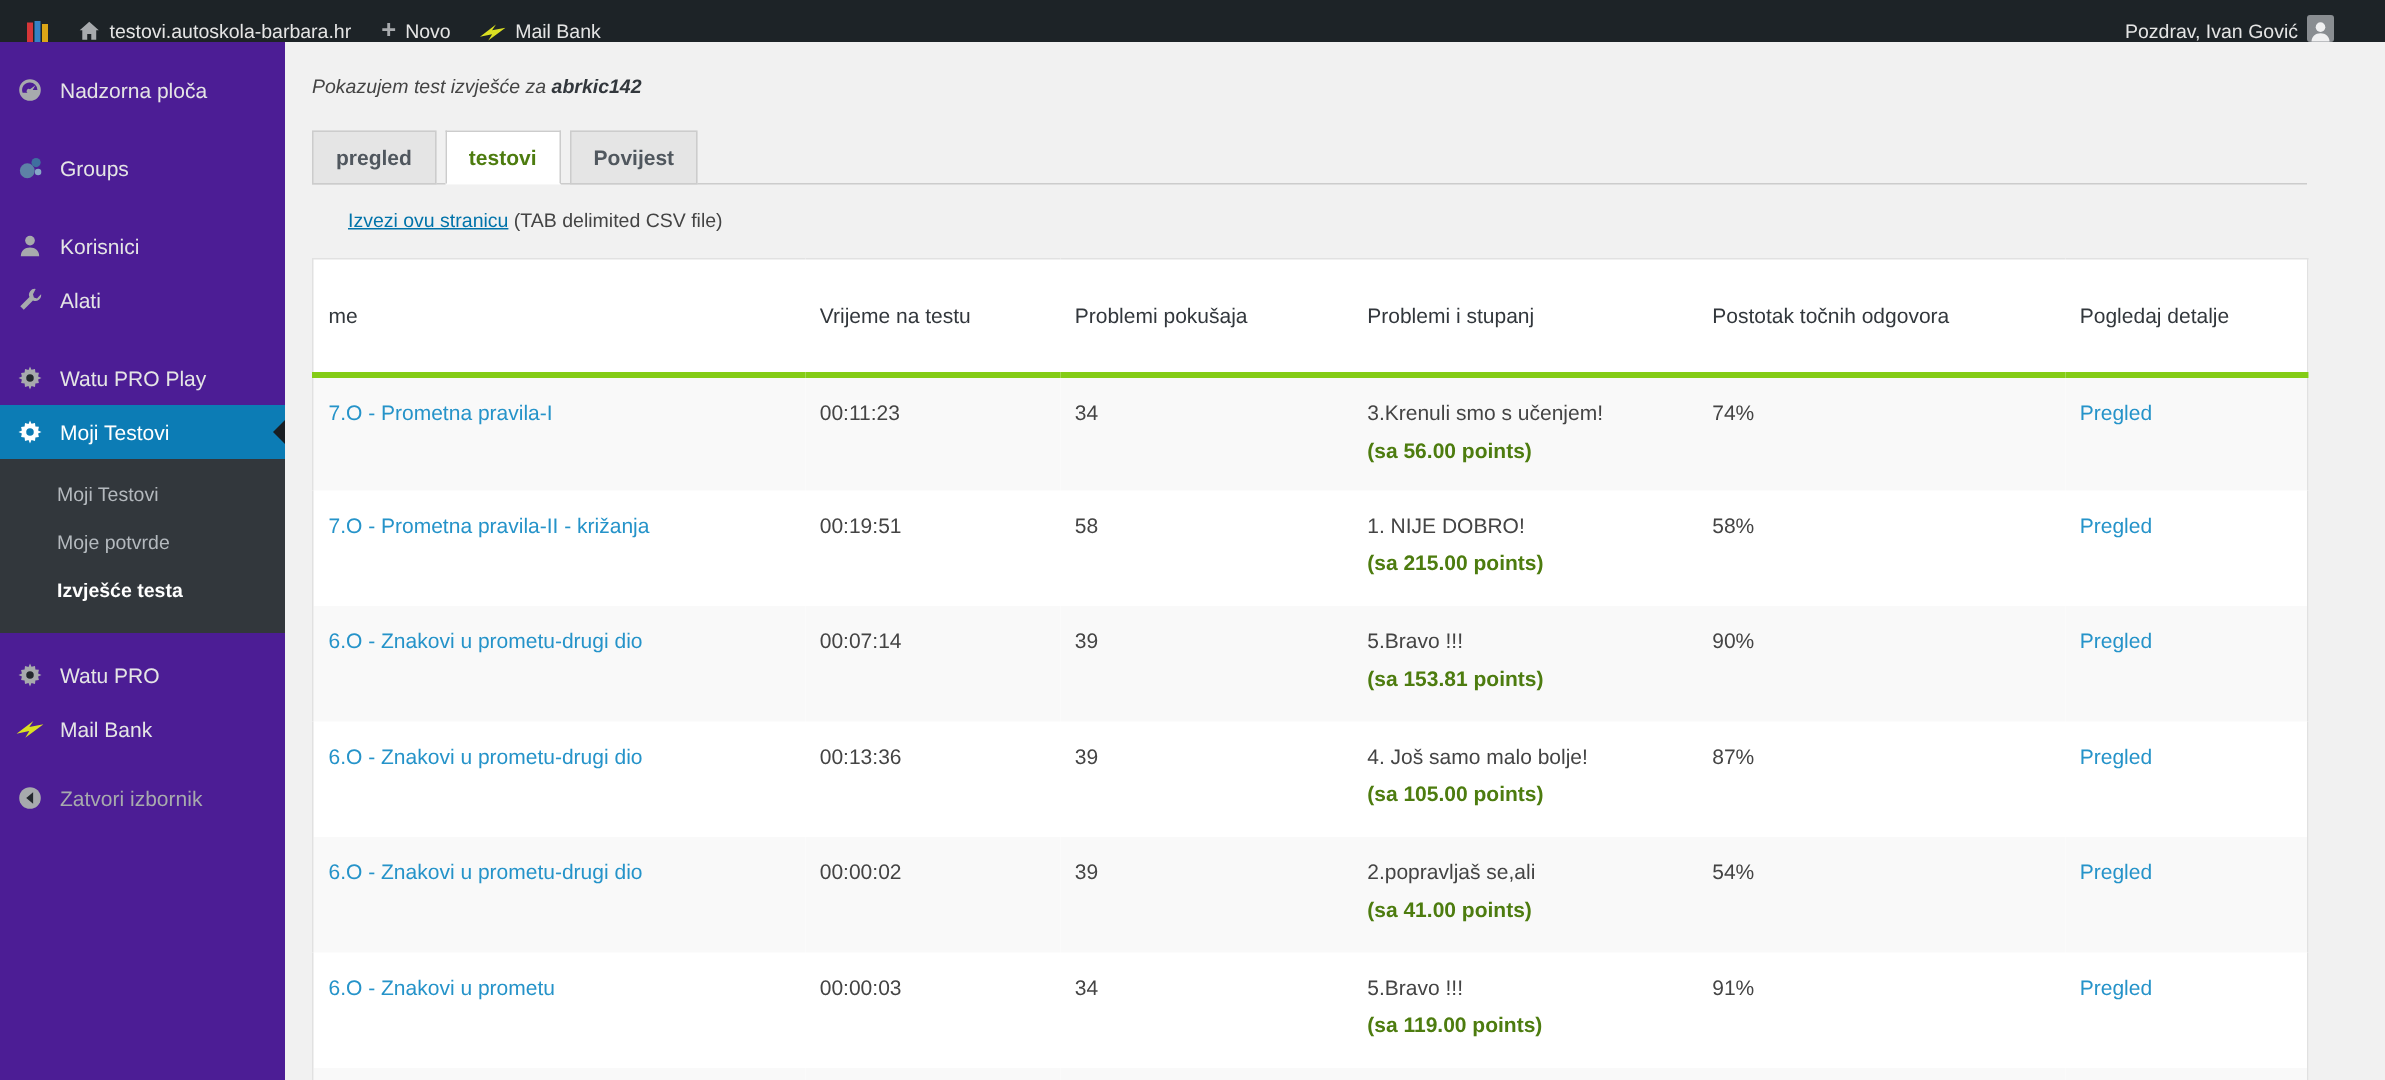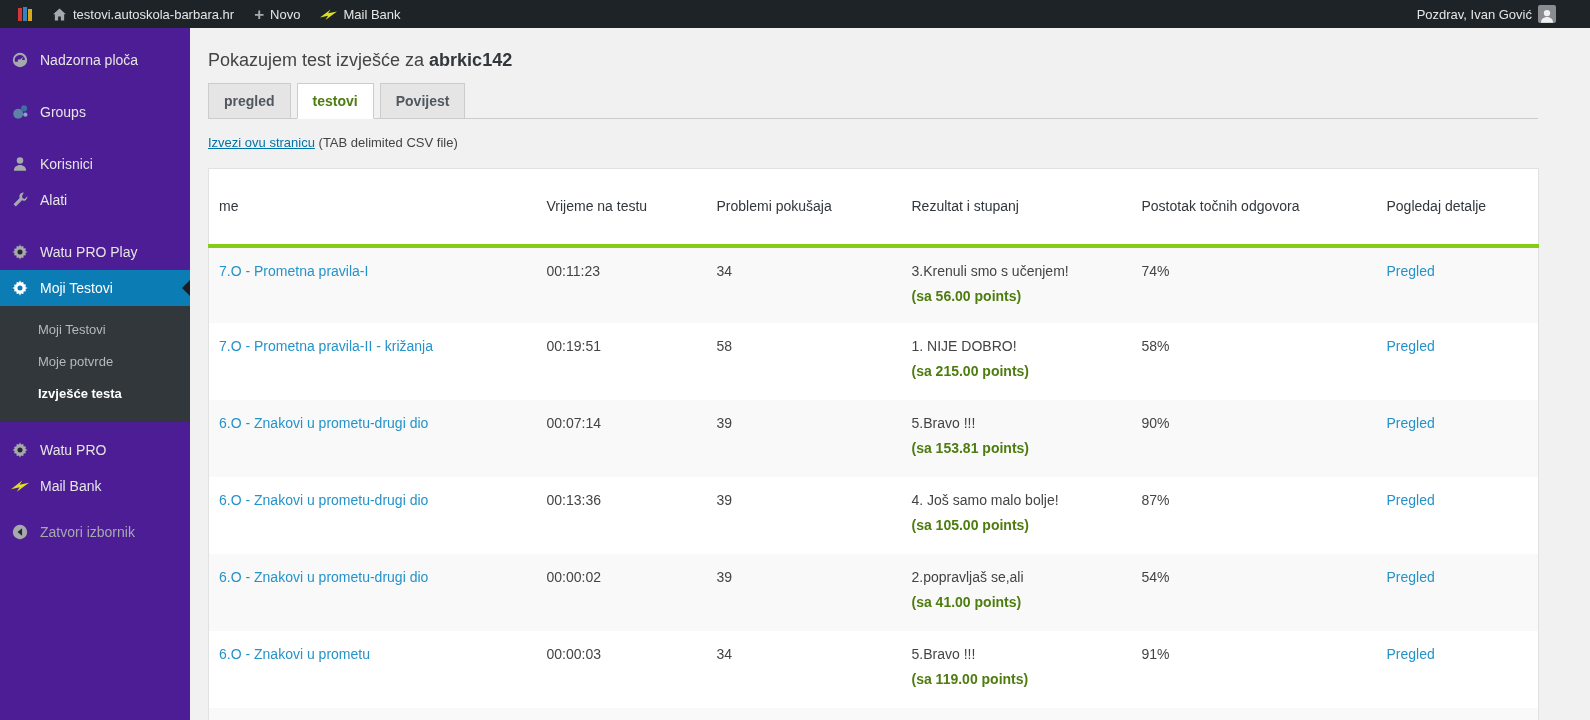--- a/index.html
+++ b/index.html
@@ -8,21 +8,21 @@
     font-family: "Liberation Sans", sans-serif;
     background:#f1f1f1; color:#444;
   }
   
   .adminbar {
     position:fixed; top:0; left:0; width:1590px; height:28px;
     background:#1d2327; color:#e5e5e5; display:flex; align-items:center;
     font-size:13px; z-index:50; padding:0 24px 0 8px;
   }
   .adminbar .bar-item {
-    display:flex; align-items:center; gap:6px; padding:0 10px; height:28px; cursor:pointer;
+    display:flex; align-items:flex-end; gap:6px; padding:0 10px; height:28px; cursor:pointer;
     white-space:nowrap;
   }
   .adminbar .spacer { flex:1; }
   .adminbar svg { display:block; }
   .logo-bars { display:flex; gap:1px; align-items:flex-end; height:14px; }
   .logo-bars i { display:block; width:4px; }
   .logo-bars i:nth-child(1){ background:#d63638; height:13px; }
   .logo-bars i:nth-child(2){ background:#3582c4; height:14px; }
   .logo-bars i:nth-child(3){ background:#dba617; height:12px; }
   .plus-glyph { font-size:17px; font-weight:bold; color:#a7aaad; line-height:1; }
@@ -51,31 +51,31 @@
   .submenu { background:#32373c; padding:8px 0 12px; }
   .submenu .sub-item {
     padding:7px 12px 7px 38px; font-size:13px; color:#b4b9be; cursor:pointer; line-height:18px;
   }
   .submenu .sub-item.current { color:#fff; font-weight:bold; }
   .collapse-label { color:#a7aaad; }
   .gear-hole { fill:#23282d; }
   .menu-item.active .gear-hole { fill:#0c7cb5; }
   
   .content { margin-left:190px; padding:22px 52px 0 18px; }
-  .intro { font-size:18px; color:#444; margin-bottom:12px; }
+  .intro { font-size:13px; color:#444; margin-bottom:22px;font-style:italic; }
   .intro b { color:#32373c; }
   .tabs { border-bottom:1px solid #ccc; padding-left:0; display:flex; }
   .tab {
     background:#e5e5e5; border:1px solid #ccc; border-bottom:none;
     padding:9px 15px; margin-right:6px; margin-bottom:-1px; font-size:14px; font-weight:bold;
     color:#50575e; cursor:pointer; border-bottom:1px solid #ccc;
   }
   .tab.active { background:#fff; border-bottom:1px solid #fff; color:#4d7c0f; }
   .export-line { margin:16px 0 18px; font-size:13px; }
-  .export-line a { color:#0073aa; text-decoration:underline; cursor:pointer; }
+  .export-line a { color:#0073aa; text-decoration:underline; cursor:pointer;margin-left:24px; }
   .export-note { color:#444; }
   
   table.report {
     width:1330px; border-collapse:collapse; background:#fff; table-layout:fixed;
     border:1px solid #e1e1e1; font-size:14px;
   }
   table.report th {
     text-align:left; font-weight:normal; color:#32373c; padding:11px 10px;
     border-bottom:4px solid #84cc16; background:#fff;
   }
@@ -251,21 +251,21 @@
         <col class="c-prob">
         <col class="c-res">
         <col class="c-pct">
         <col class="c-det">
     </colgroup>
     <thead>
       <tr>
         <th>me</th>
         <th>Vrijeme na testu</th>
         <th>Problemi pokušaja</th>
-        <th>Rezultat i stupanj</th>
+        <th>Problemi i stupanj</th>
         <th>Postotak točnih odgovora</th>
         <th>Pogledaj detalje</th>
       </tr>
     </thead>
     <tbody>
       <tr class="alt">
         <td><a>7.O - Prometna pravila-I</a></td>
         <td><span>00:11:23</span></td>
         <td><span>34</span></td>
         <td>

